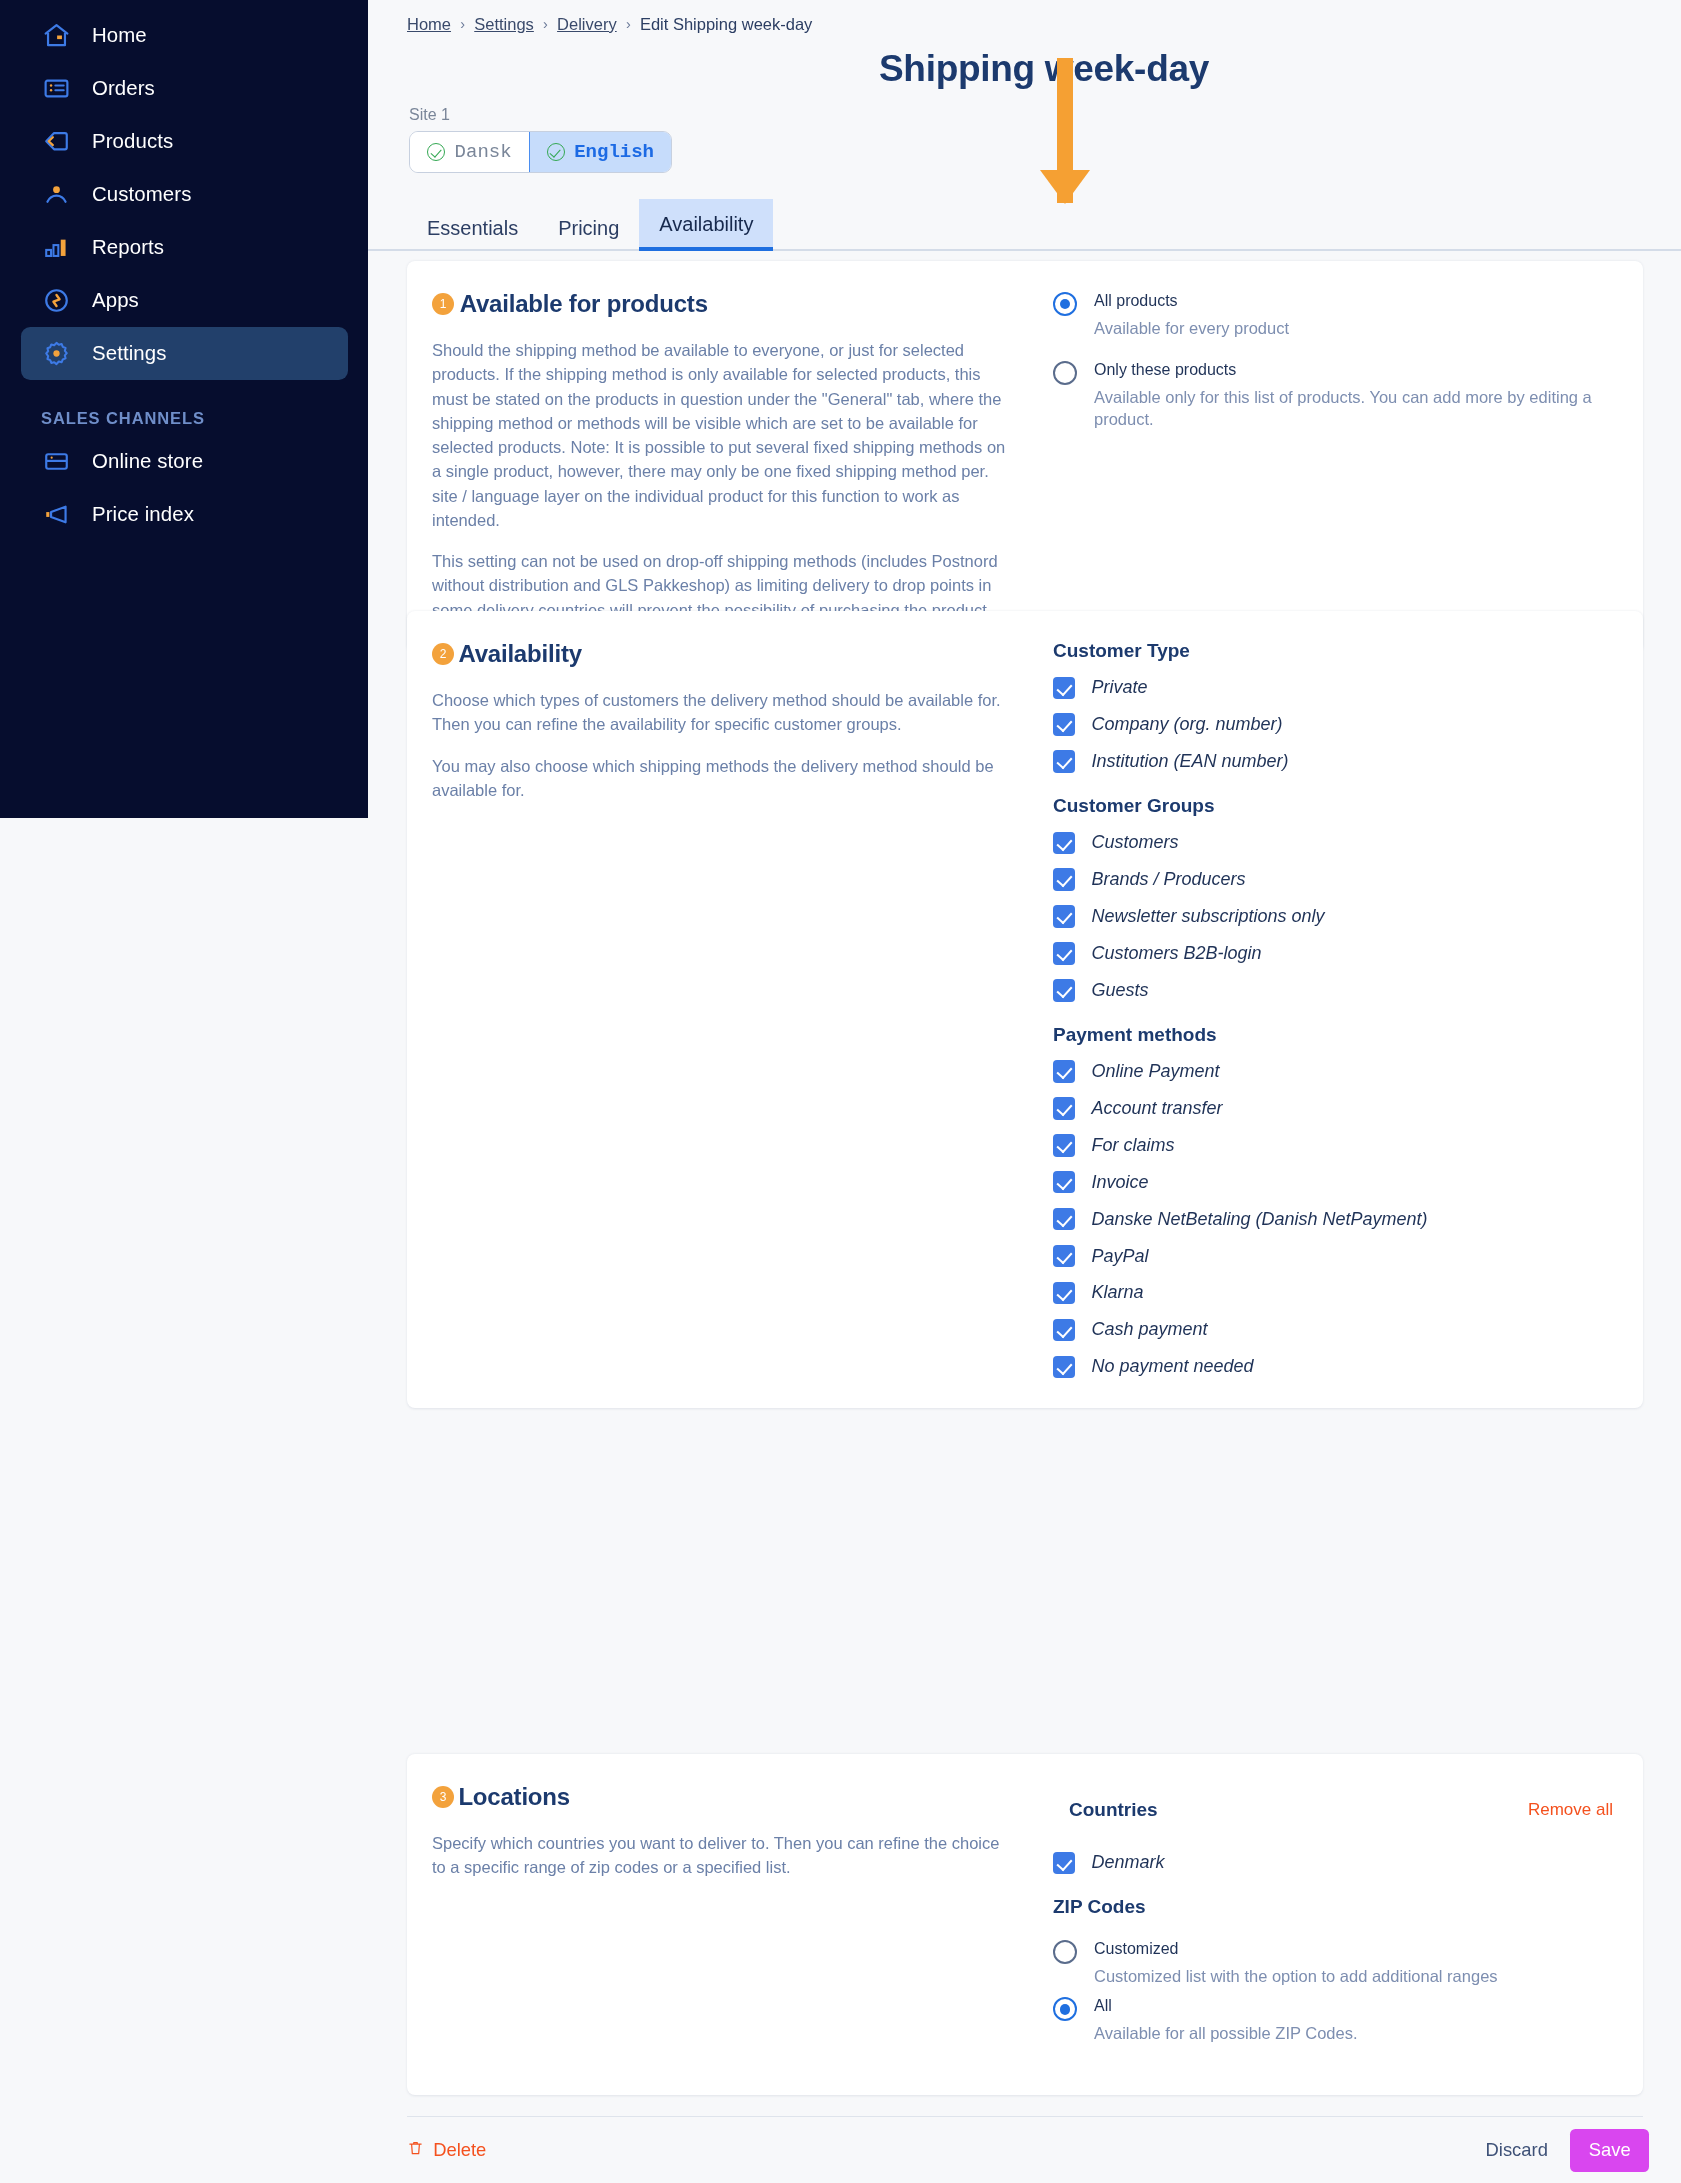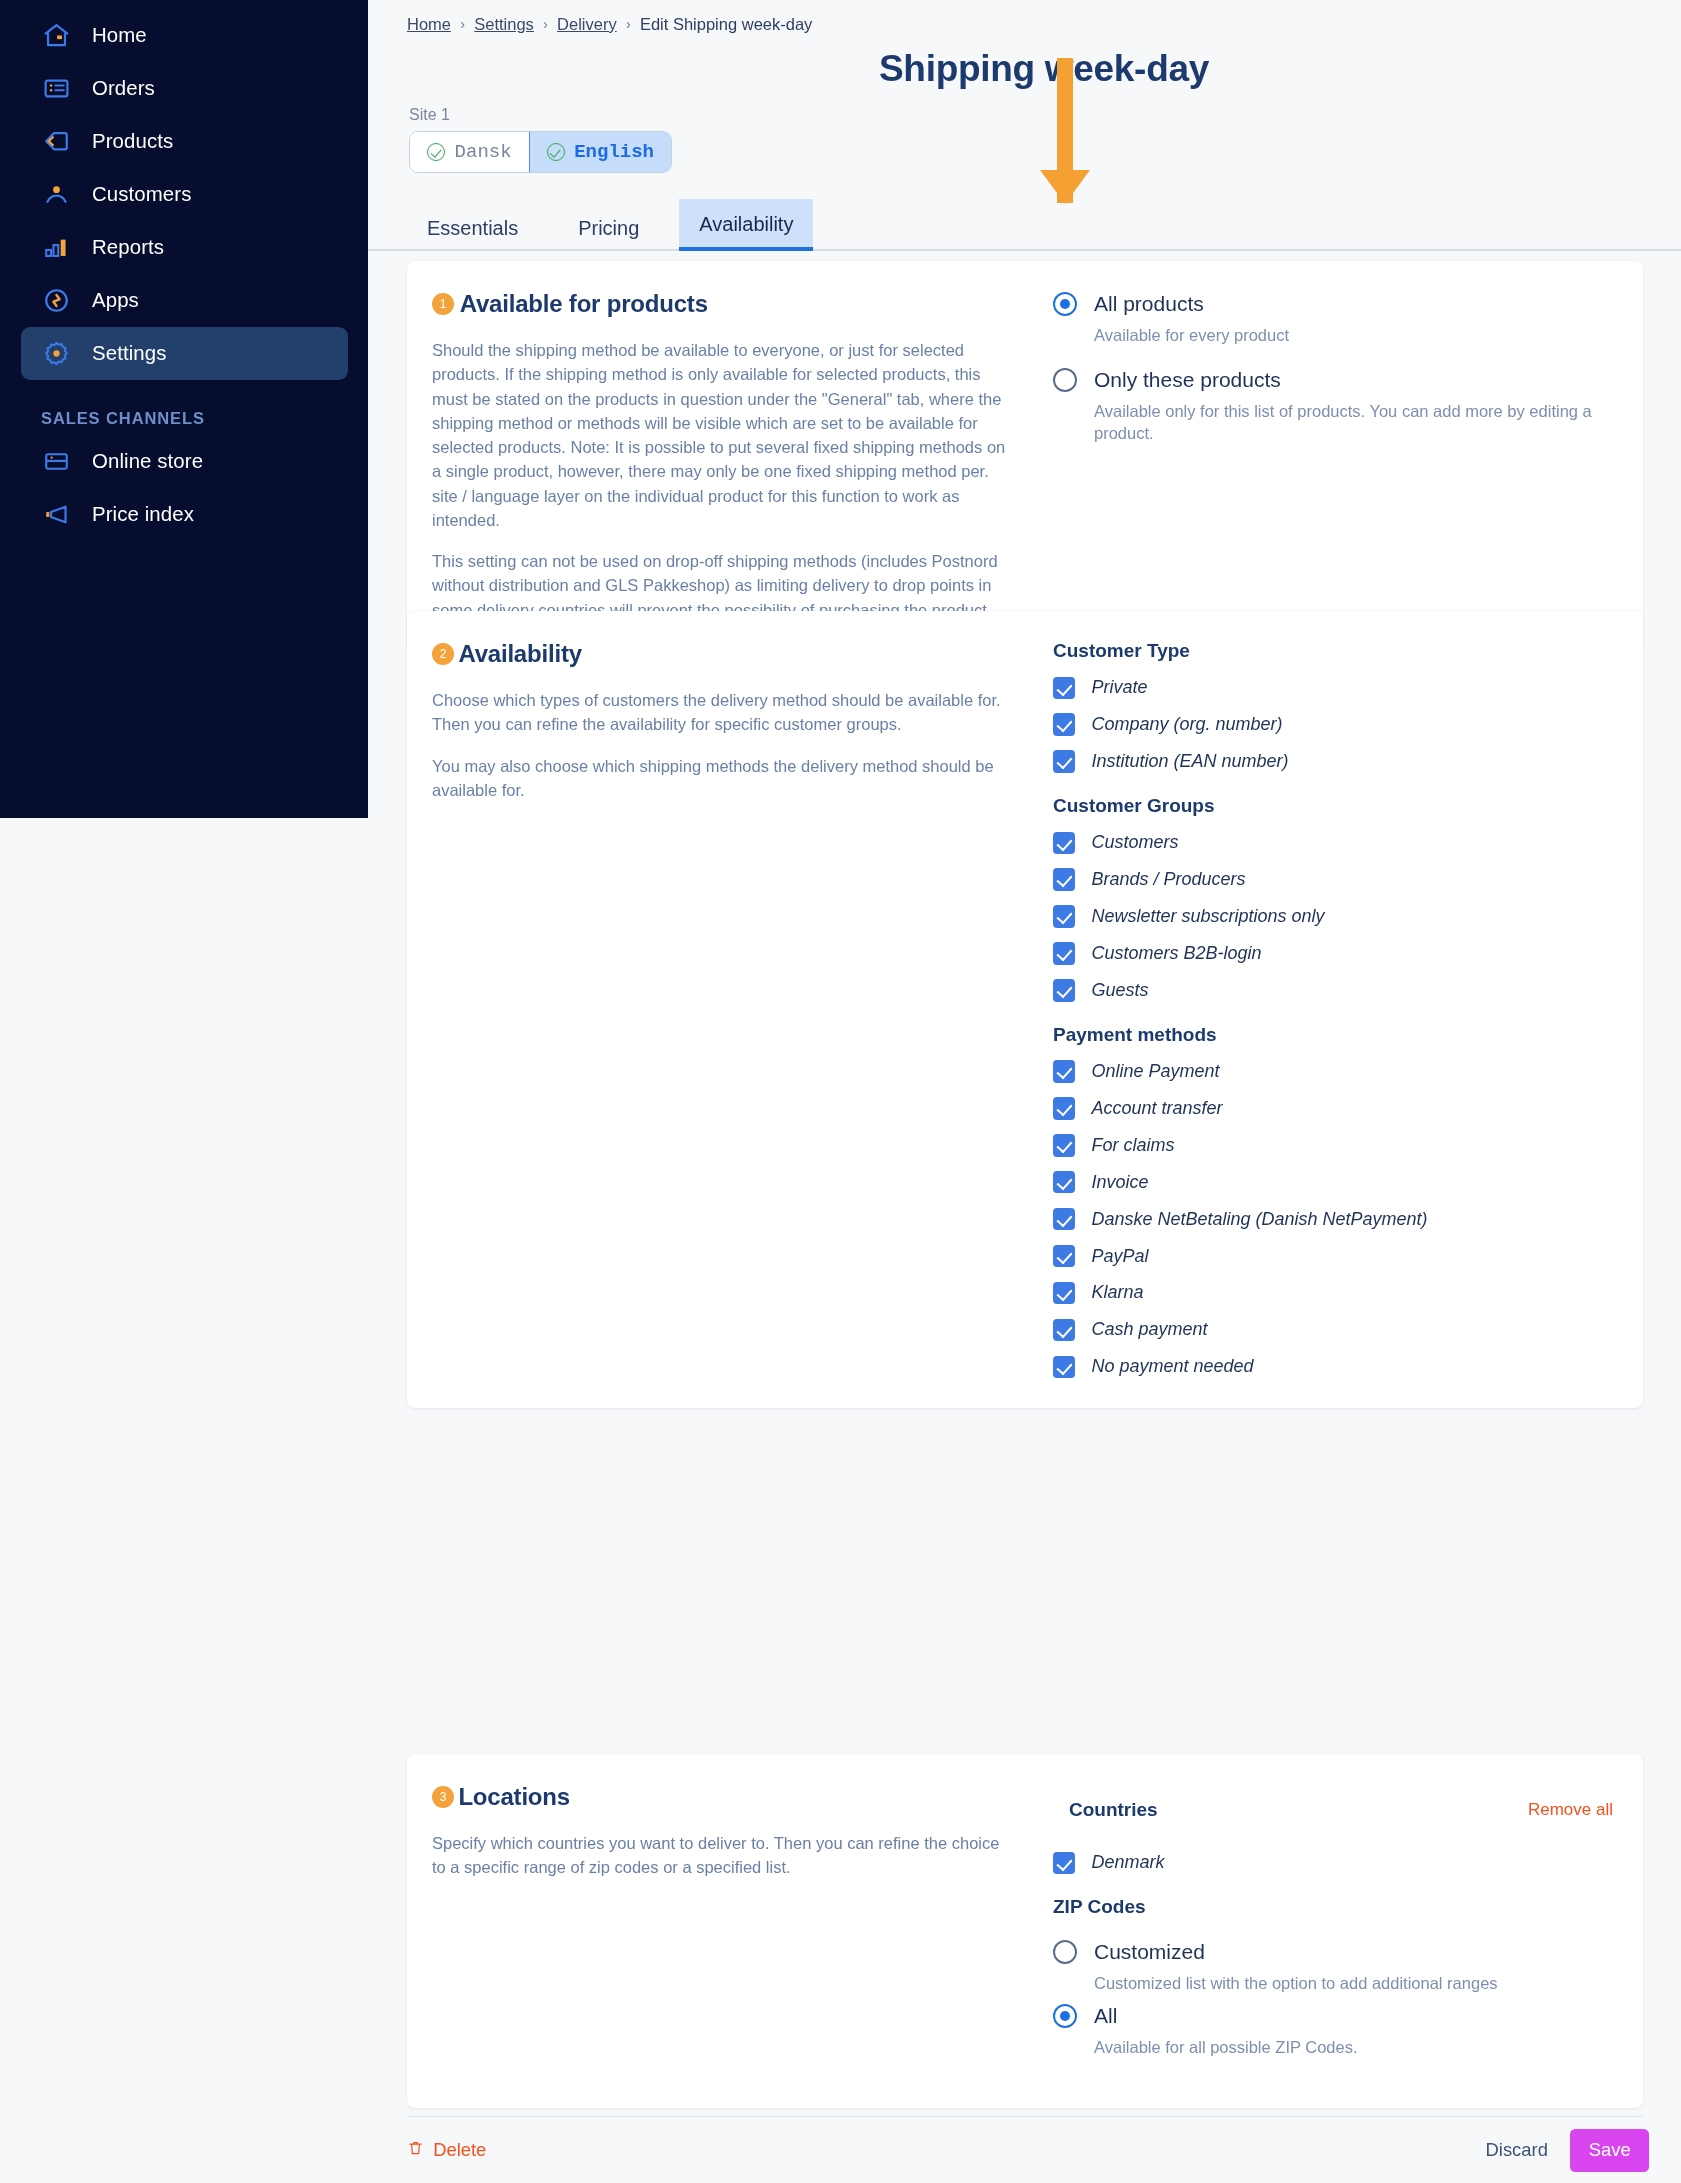--- a/index.html
+++ b/index.html
@@ -137,21 +137,20 @@
   }
 
   .tabbar {
     position: relative;
     margin: 25px 0 0 0;
     padding-left: 39px;
     display: flex;
     align-items: flex-end;
     border-bottom: 2px solid #d4dce8;
     height: 53px;
-    gap: 20px;
   }
   .tab {
     font-size: 20px;
     color: #2c3e63;
     padding: 0 20px 13px 20px;
     cursor: pointer;
     line-height: 1;
     position: relative;
     top: 2px;
   }
@@ -245,21 +244,21 @@
   }
   .radio-box.on { border-color: #1f6fe0; }
   .radio-box.on::after {
     content: "";
     position: absolute;
     left: 4.6px; top: 4.6px;
     width: 10.5px; height: 10.5px;
     border-radius: 50%;
     background: #1f6fe0;
   }
-  .radio-main { font-size: 21px; color: #1f3257; line-height: 1.35; }
+  .radio-main { font-size: 16px; color: #1f3257; line-height: 1.35; }
   .radio-sub { font-size: 16.5px; color: #7d8eb0; margin-top: 5.3px; line-height: 1.35; }
 
   
   .grp-title {
     font-size: 19px;
     font-weight: bold;
     color: #1c3a6e;
     margin: 22.4px 0 14.5px 0;
   }
   .grp-title.first { margin-top: 0; }

